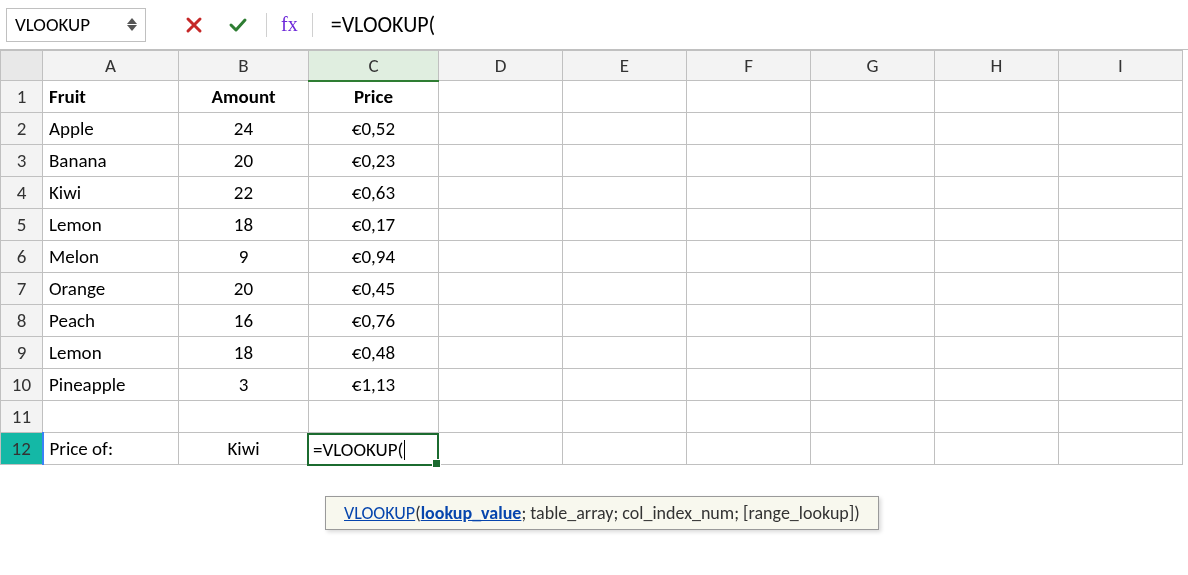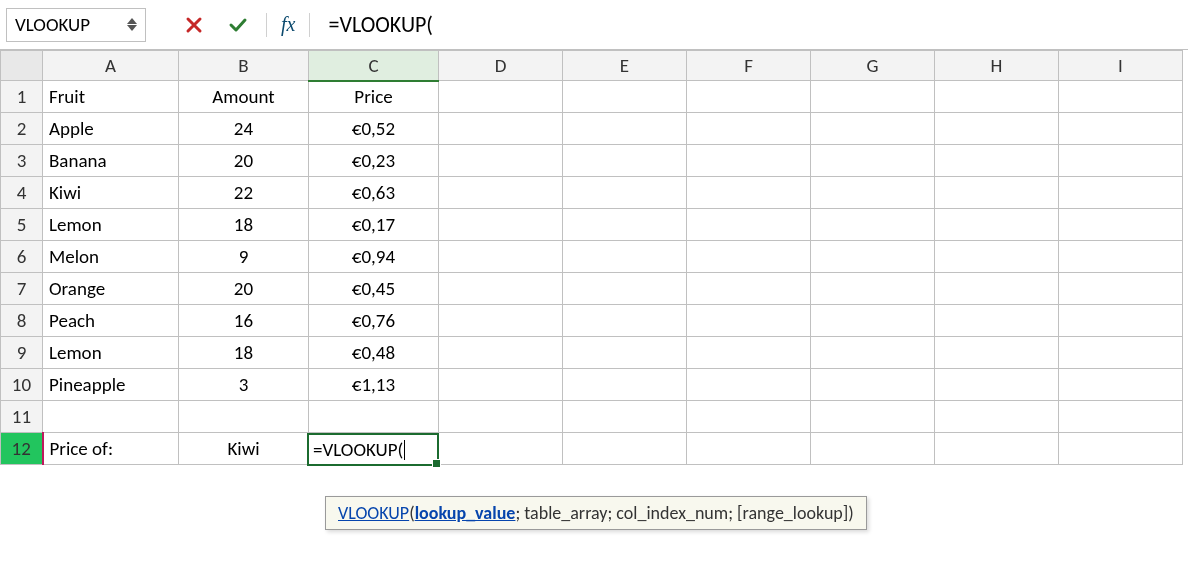--- a/index.html
+++ b/index.html
@@ -52,24 +52,23 @@
       justify-content: center;
       cursor: pointer;
     }
     .fb-sep {
       width: 1px;
       height: 24px;
       background: #d0d0d0;
       margin: 0 4px;
     }
     .fx-label {
-      font-style: italic;
       font-family: 'Times New Roman', serif;
       font-size: 20px;
-      color: #0c4a6e;
+      color: #6d28d9;
       padding: 0 6px;
     }
     .formula-input {
       flex: 1;
       font-size: 22px;
       padding-left: 10px;
       color: #000;
     }
 
     
@@ -104,32 +103,32 @@
       color: #333;
       text-align: center;
       font-weight: normal;
       width: 42px;
     }
     .col-A { width: 136px; }
     .col-B { width: 130px; }
     .col-C { width: 130px; }
     .col-D, .col-E, .col-F, .col-G, .col-H, .col-I { width: 124px; }
 
-    .bold { font-weight: normal; }
+    .bold { font-weight: bold; }
     .ta-left { text-align: left; }
     .ta-center { text-align: center; }
 
     
     thead th.active-col {
       background: #e0eee0;
       border-bottom: 2px solid #2e7d32;
     }
     tbody th.active-row {
-      background: #22c55e;
-      border-right: 2px solid #be185d;
+      background: #14b8a6;
+      border-right: 2px solid #3b82f6;
     }
 
     
     .active-cell-overlay {
       position: absolute;
       border: 2px solid #1b6b2f;
       background: #fff;
       pointer-events: none;
       display: flex;
       align-items: center;
@@ -153,21 +152,21 @@
       background: #000;
       vertical-align: middle;
       margin-left: 1px;
     }
 
     
     .tooltip {
       position: absolute;
       background: #f8f8ee;
       border: 1px solid #9a9a9a;
-      padding: 5px 12px;
+      padding: 5px 18px;
       font-size: 18px;
       color: #333;
       box-shadow: 2px 2px 4px rgba(0,0,0,0.15);
       white-space: nowrap;
     }
     .tooltip a {
       color: #0645ad;
       text-decoration: underline;
     }
     .tooltip .param-active {

